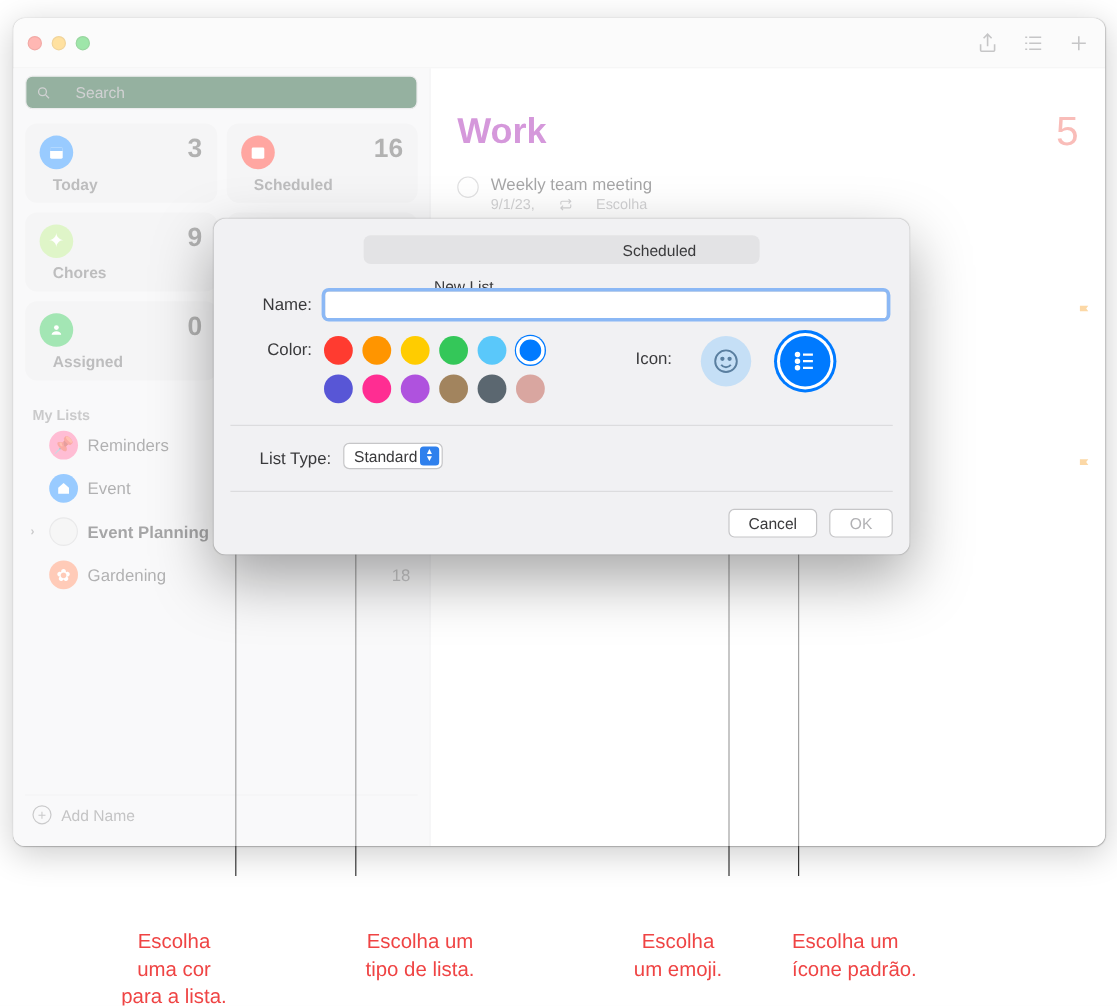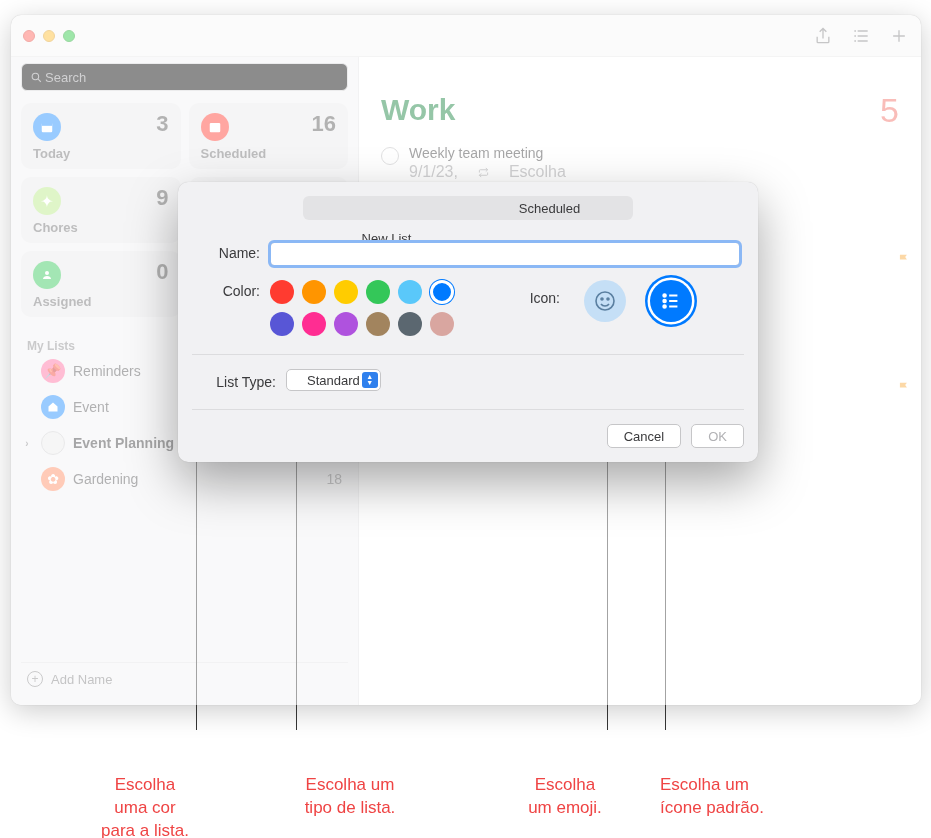--- a/index.html
+++ b/index.html
@@ -11,62 +11,62 @@
   .traffic { display: flex; gap: 8px; }
   .tl { width: 12px; height: 12px; border-radius: 50%; }
   .tl.red{background:#ff5f57;border:1px solid #e1443b;}
   .tl.yel{background:#febc2e;border:1px solid #dfa023;}
   .tl.grn{background:#28c840;border:1px solid #1fa52e;}
   .toolbar-right { margin-left:auto; display:flex; gap:18px; color:#8a8a8c; }
   .tbicon { width:20px; height:20px; fill:none; stroke:#808083; stroke-width:1.6; }
 
   .content { display:flex; position:absolute; top:42px; bottom:0; left:0; right:0; }
   .sidebar { width:348px; background:#f2f2f4; border-right:1px solid rgba(0,0,0,.06); padding:6px 10px 10px; display:flex; flex-direction:column; }
-  .search { height:28px; border:1px solid #d5d5d7; border-radius:6px; background:#000000; display:flex; align-items:center; padding:0 8px; color:#9a9a9d; font-size:13px; gap:2px; }
+  .search { height:28px; border:1px solid #d5d5d7; border-radius:6px; background:#14532d; display:flex; align-items:center; padding:0 8px; color:#9a9a9d; font-size:13px; gap:20px; }
   .smartgrid { display:grid; grid-template-columns:1fr 1fr; gap:8px; margin-top:12px; }
   .smartcard { border-radius:10px; background:#e8e8ea; padding:10px 12px 8px; height:66px; position:relative; color:#5a5a5c; }
   .smartcard .icon { width:28px; height:28px; border-radius:50%; display:flex; align-items:center; justify-content:center; color:#fff; }
   .smartcard .count { position:absolute; top:8px; right:12px; font-size:22px; font-weight:700; color:#565656; }
-  .smartcard .lbl { position:absolute; bottom:8px; left:12px; font-size:13px; font-weight:600; color:#6e6e70; }
+  .smartcard .lbl { position:absolute; bottom:8px; left:23px; font-size:13px; font-weight:600; color:#6e6e70; }
 
   .section-title { margin-top:22px; font-size:12px; font-weight:600; color:#8a8a8c; padding-left:6px; }
   .list-row { display:flex; align-items:center; gap:8px; padding:6px 6px; font-size:14px; color:#525254; }
   .list-row .dot { width:24px; height:24px; border-radius:50%; display:flex; align-items:center; justify-content:center; color:#fff; }
   .list-row .cnt { margin-left:auto; color:#8a8a8c; font-size:14px; }
   .list-row.sel { font-weight:600; color:#3a3a3c; }
   .list-row .chev { width:12px; text-align:center; color:#8a8a8c; font-size:10px; margin-left:-6px;}
   .addlist { margin-top:auto; display:flex; align-items:center; gap:8px; padding:8px 6px; color:#7c7c7e; font-size:13px; border-top:1px solid rgba(0,0,0,.06); }
   .plus { width:16px; height:16px; border:1.5px solid #8a8a8c; border-radius:50%; display:flex; align-items:center; justify-content:center; font-size:12px; line-height:1; color:#8a8a8c;}
 
   .main { flex:1; background:#fff; padding:10px 22px; position:relative; }
-  .main h1 { color:#15803d; font-size:30px; font-weight:700; margin-top:26px; }
+  .main h1 { color:#a21caf; font-size:30px; font-weight:700; margin-top:26px; }
   .main .big5 { position:absolute; right:22px; top:34px; color:#f26d64; font-size:34px; font-weight:400; }
   .reminder { display:flex; gap:10px; margin-top:18px; align-items:flex-start; }
   .reminder .circ { width:18px; height:18px; border:1.5px solid #bcbcbe; border-radius:50%; margin-top:2px;}
   .reminder .t { font-size:14px; color:#3a3a3c; }
-  .reminder .s { font-size:16px; color:#9a9a9d; margin-top:2px; display:flex; align-items:center; gap:20px;}
+  .reminder .s { font-size:12px; color:#9a9a9d; margin-top:2px; display:flex; align-items:center; gap:20px;}
   .flagstrip { position:absolute; right:0; height:30px; display:flex; align-items:center; padding-right:10px; color:#f8a93a; }
 
   
   .dialog { position:absolute; top:182px; left:178px; width:580px; background:#f1f1f3; border-radius:10px; box-shadow:0 0 1px rgba(0,0,0,.2), 0 20px 50px rgba(0,0,0,.35); z-index:20; padding:14px 14px 14px; }
   .segment { width:330px; margin:0 auto 18px; height:24px; background:#e3e3e5; border-radius:6px; display:flex; font-size:13px; padding:2px; }
   .segbtn { flex:1; display:flex; align-items:center; justify-content:center; border-radius:5px; color:#3a3a3c; }
   .segbtn.active { background:#fff; box-shadow:0 1px 2px rgba(0,0,0,.15); font-weight:500;margin-top:40px; }
   .formrow { display:flex; align-items:flex-start; gap:10px; padding:4px 4px; }
   .formrow label { width:64px; text-align:right; font-size:14px; color:#3a3a3c; padding-top:3px; }
   .name-input { flex:1; height:24px; border:1px solid #c6c6c8; border-radius:4px; outline:3px solid #8bb8f5; outline-offset:-1px; background:#fff; padding:0 6px; font-size:13px; }
   .colors { display:flex; flex-wrap:wrap; gap:8px; width:190px; }
   .swatch { width:24px; height:24px; border-radius:50%; }
   .iconcol { display:flex; gap:24px; align-items:flex-start; margin-left:50px; }
   .iconcol label { width:40px; text-align:right; font-size:14px; color:#3a3a3c; padding-top:10px; }
   .iconbtn { width:42px; height:42px; border-radius:50%; display:flex; align-items:center; justify-content:center; }
   .iconbtn.emoji { background:#c5dff6; }
   .iconbtn.sel { background:#007aff; box-shadow:0 0 0 2.5px #fff, 0 0 0 5px #007aff; color:#fff; }
   .hr { border:none; border-top:1px solid #dcdcde; margin:14px 0 10px; }
-  .ltselect { height:22px; background:#fff; border:1px solid #c6c6c8; border-radius:5px; padding:0 20px 0 20px; font-size:13px; color:#3a3a3c; position:relative; display:inline-flex; align-items:center; }
+  .ltselect { height:22px; background:#fff; border:1px solid #c6c6c8; border-radius:5px; padding:0 20px 0 8px; font-size:13px; color:#3a3a3c; position:relative; display:inline-flex; align-items:center; }
   .ltselect .arrows { position:absolute; right:2px; top:2px; bottom:2px; width:16px; background:#2f80ed; border-radius:3px; display:flex; flex-direction:column; align-items:center; justify-content:center; color:#fff; font-size:7px; line-height:6px; }
   .dlg-buttons { display:flex; justify-content:flex-end; gap:10px; margin-top:14px; }
   .macbtn { height:24px; padding:0 16px; font-size:13px; border-radius:5px; background:#fff; border:1px solid #c6c6c8; color:#3a3a3c; display:flex; align-items:center;text-align:right; }
   .macbtn.disabled { color:#b1b1b4; }
 
   .callout { position:absolute; font-size:17px; color:#ef4444; text-align:center; line-height:1.35;margin-top:40px; }
   .leader { position:absolute; background:#333; width:1px; }
 </style>
 </head>
 <body>

